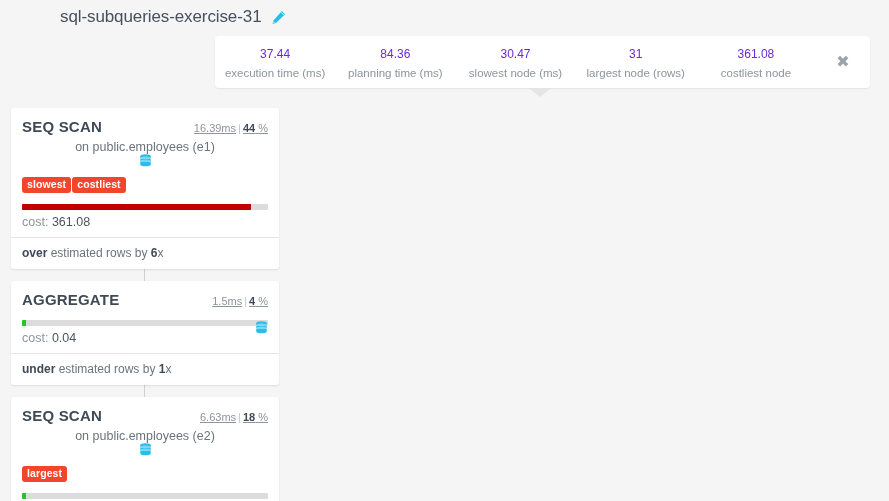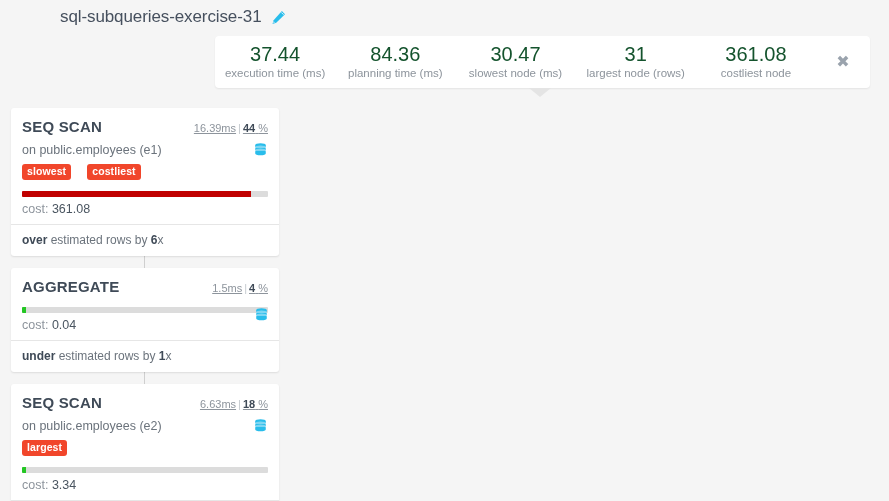--- a/index.html
+++ b/index.html
@@ -61,22 +61,22 @@
     border-left: 11px solid transparent;
     border-right: 11px solid transparent;
     border-top: 9px solid #e4e4e4;
   }
   .stat {
     flex: 1 1 0;
     text-align: center;
     padding: 0 2px;
   }
   .stat-value {
-    font-size: 20px;
-    color: #14532d;
+    font-size: 12px;
+    color: #6d28d9;
     line-height: 19px;
     margin-bottom: 2px;
   }
   .stat-label {
     font-size: 11.5px;
     color: #8d949c;
     line-height: 14px;
     white-space: nowrap;
   }
   #close-button {
@@ -136,44 +136,45 @@
   .node-metrics .pct {
     font-weight: bold;
     color: #3f4a57;
   }
   .node-metrics .sep {
     color: #c4c9ce;
     margin: 0 2px;
   }
   .node-sub-row {
     display: flex;
-    align-items: flex-end;
+    align-items: center;
     justify-content: space-between;
     margin-top: 5px;
     min-height: 17px;
+    flex-direction: column;
   }
   .node-relation {
     font-size: 12.5px;
     color: #6b737c;
   }
   .db-icon-slot {
     width: 16px;
     flex: 0 0 16px;
     display: flex;
     justify-content: center;
   }
   .db-icon {
     width: 13px;
     height: 14px;
     display: block;
   }
   .badges {
     margin-top: 7px;
     display: flex;
-    gap: 16px;
+    gap: 1px;
     align-items: flex-end;
   }
   .badge {
     background: #f1462b;
     color: #ffffff;
     font-size: 10.5px;
     font-weight: bold;
     border-radius: 3px;
     padding: 2px 5px 3px 5px;
     line-height: 11px;

